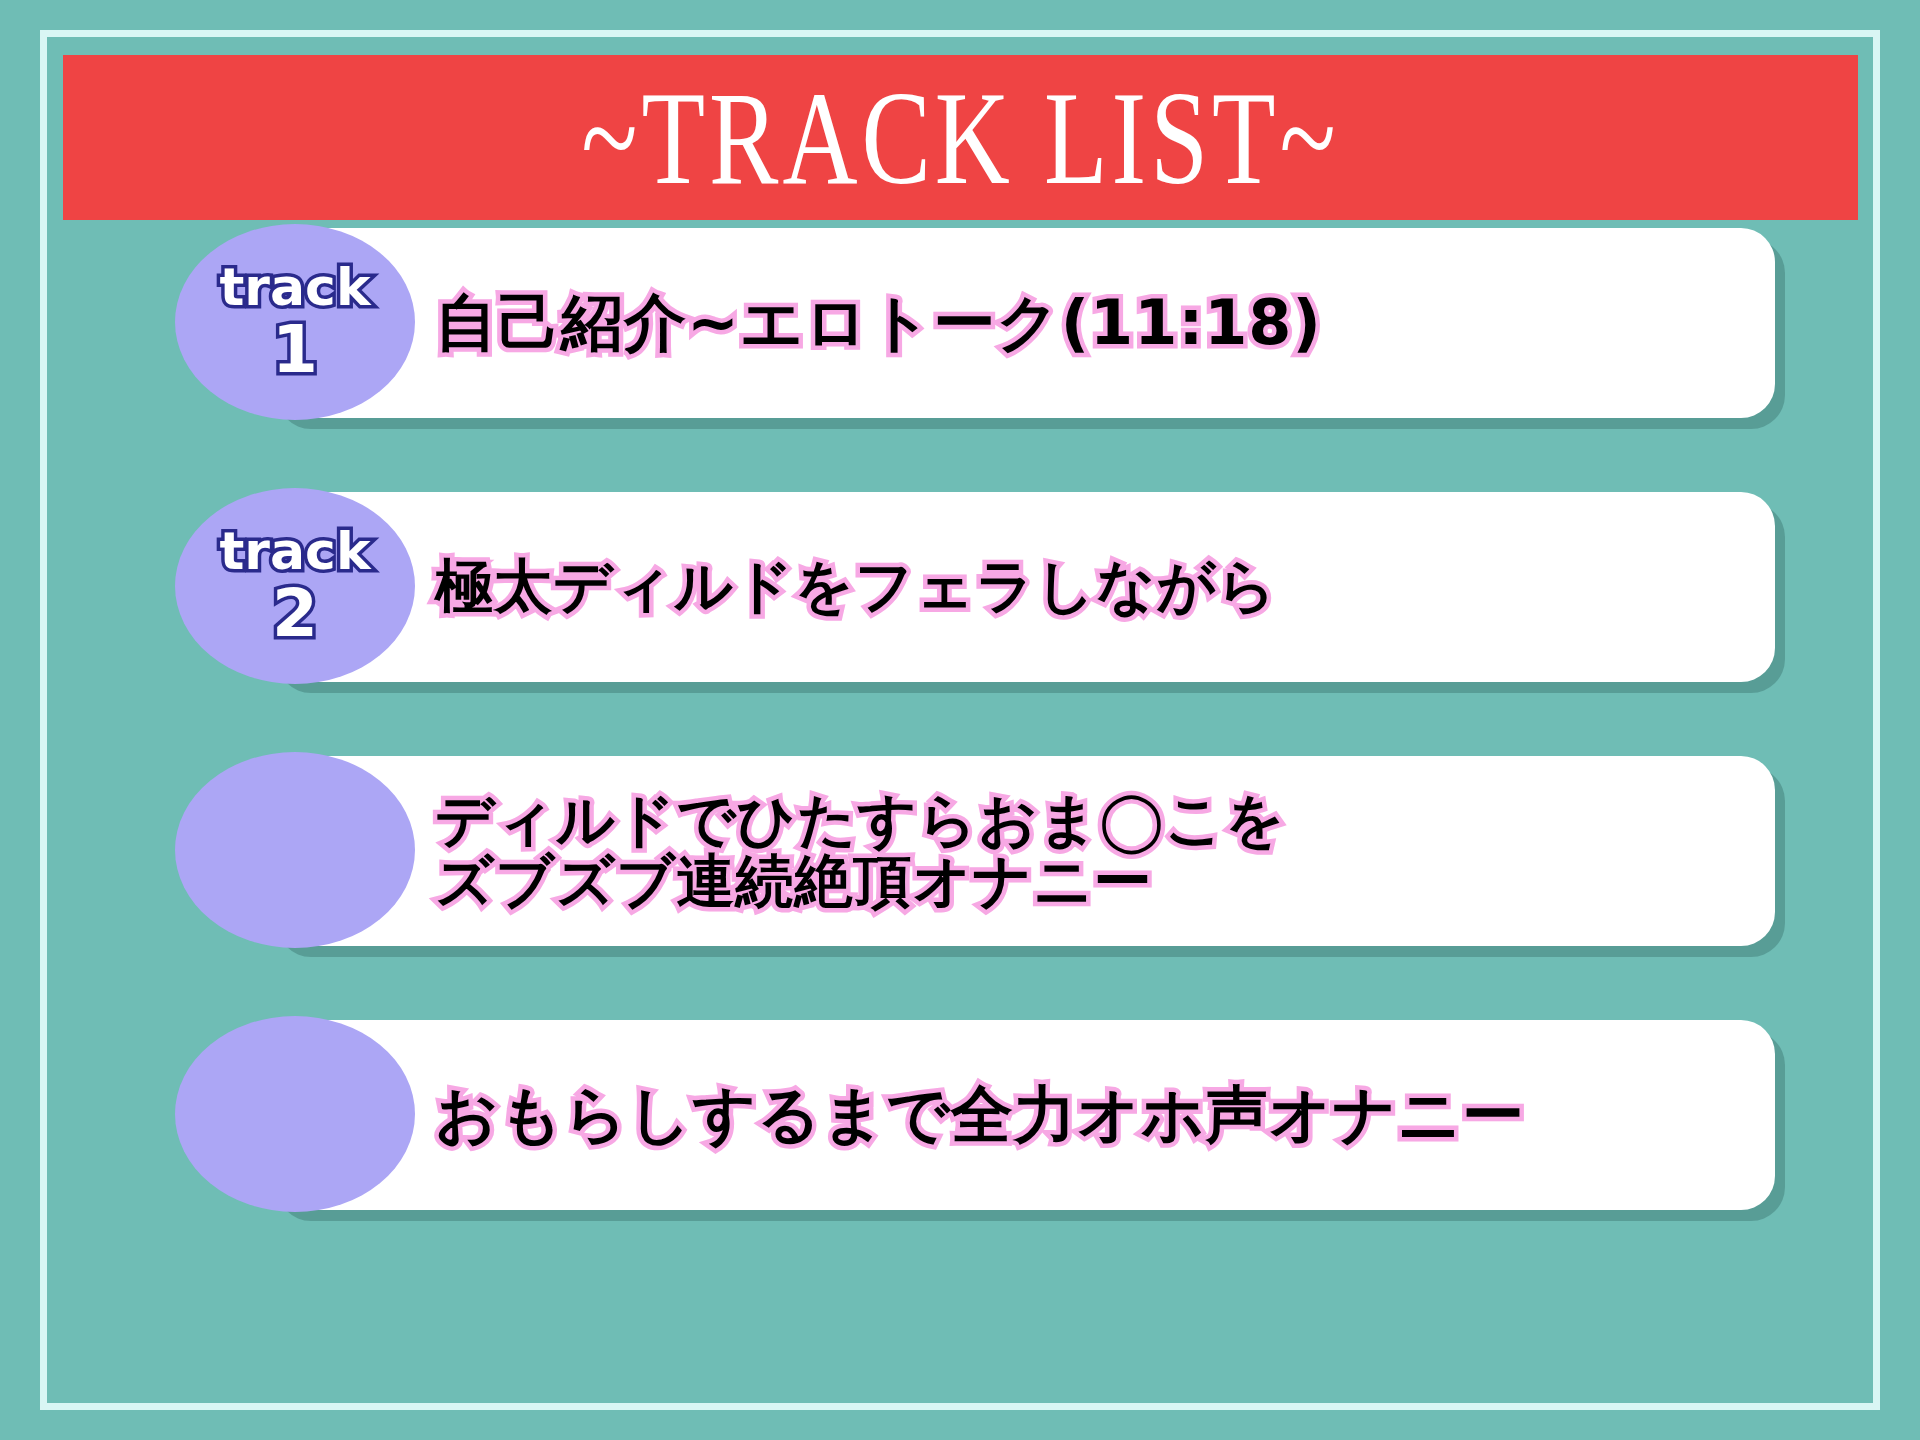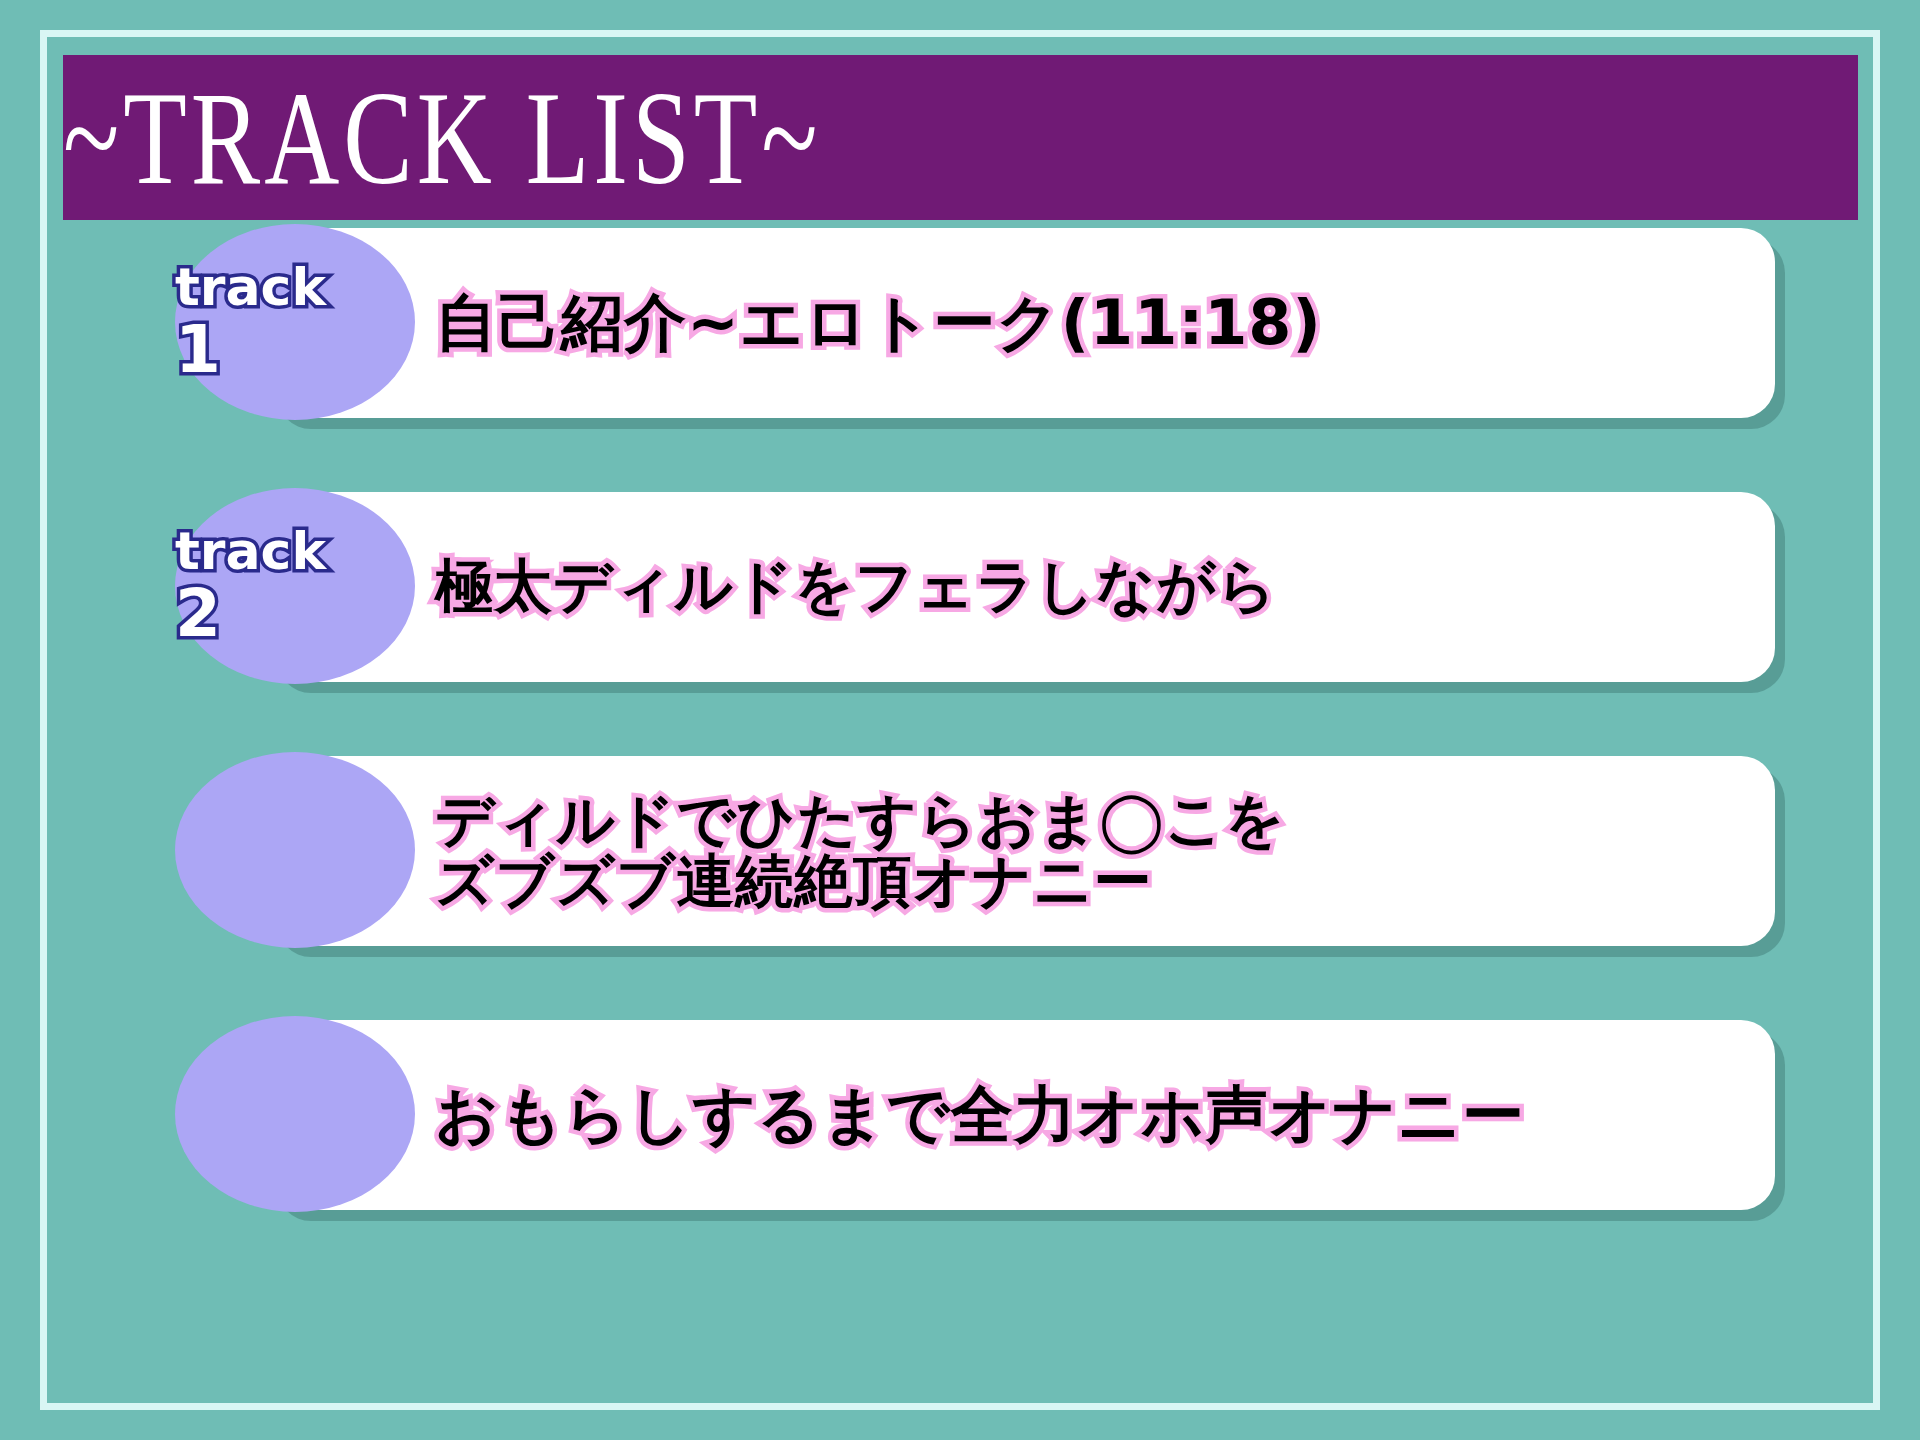--- a/index.html
+++ b/index.html
@@ -35,23 +35,24 @@
     pointer-events: none;
   }
 
   
   #header-bar {
     position: absolute;
     left: 63px;
     top: 55px;
     width: 1795px;
     height: 165px;
-    background: #701a75;
+    background: #ef4444;
     display: flex;
     align-items: center;
+    justify-content: center;
   }
   #header-title {
     font-family: "Liberation Serif", "DejaVu Serif", serif;
     font-size: 104px;
     line-height: 1;
     color: #ffffff;
     letter-spacing: 4px;
     white-space: nowrap;
     font-weight: 400;
     transform: scaleY(1.28);
@@ -93,20 +94,21 @@
   .track-badge {
     position: absolute;
     left: 0;
     top: -4px;
     width: 240px;
     height: 196px;
     background: #aca6f5;
     border-radius: 50%;
     display: flex;
     flex-direction: column;
+    align-items: center;
     justify-content: center;
     z-index: 3;
   }
   .badge-word,
   .badge-num {
     color: #ffffff;
     font-weight: bold;
     font-family: "DejaVu Sans", "Liberation Sans", sans-serif;
     line-height: 1;
     -webkit-text-stroke: 7px #2a2a8c;

